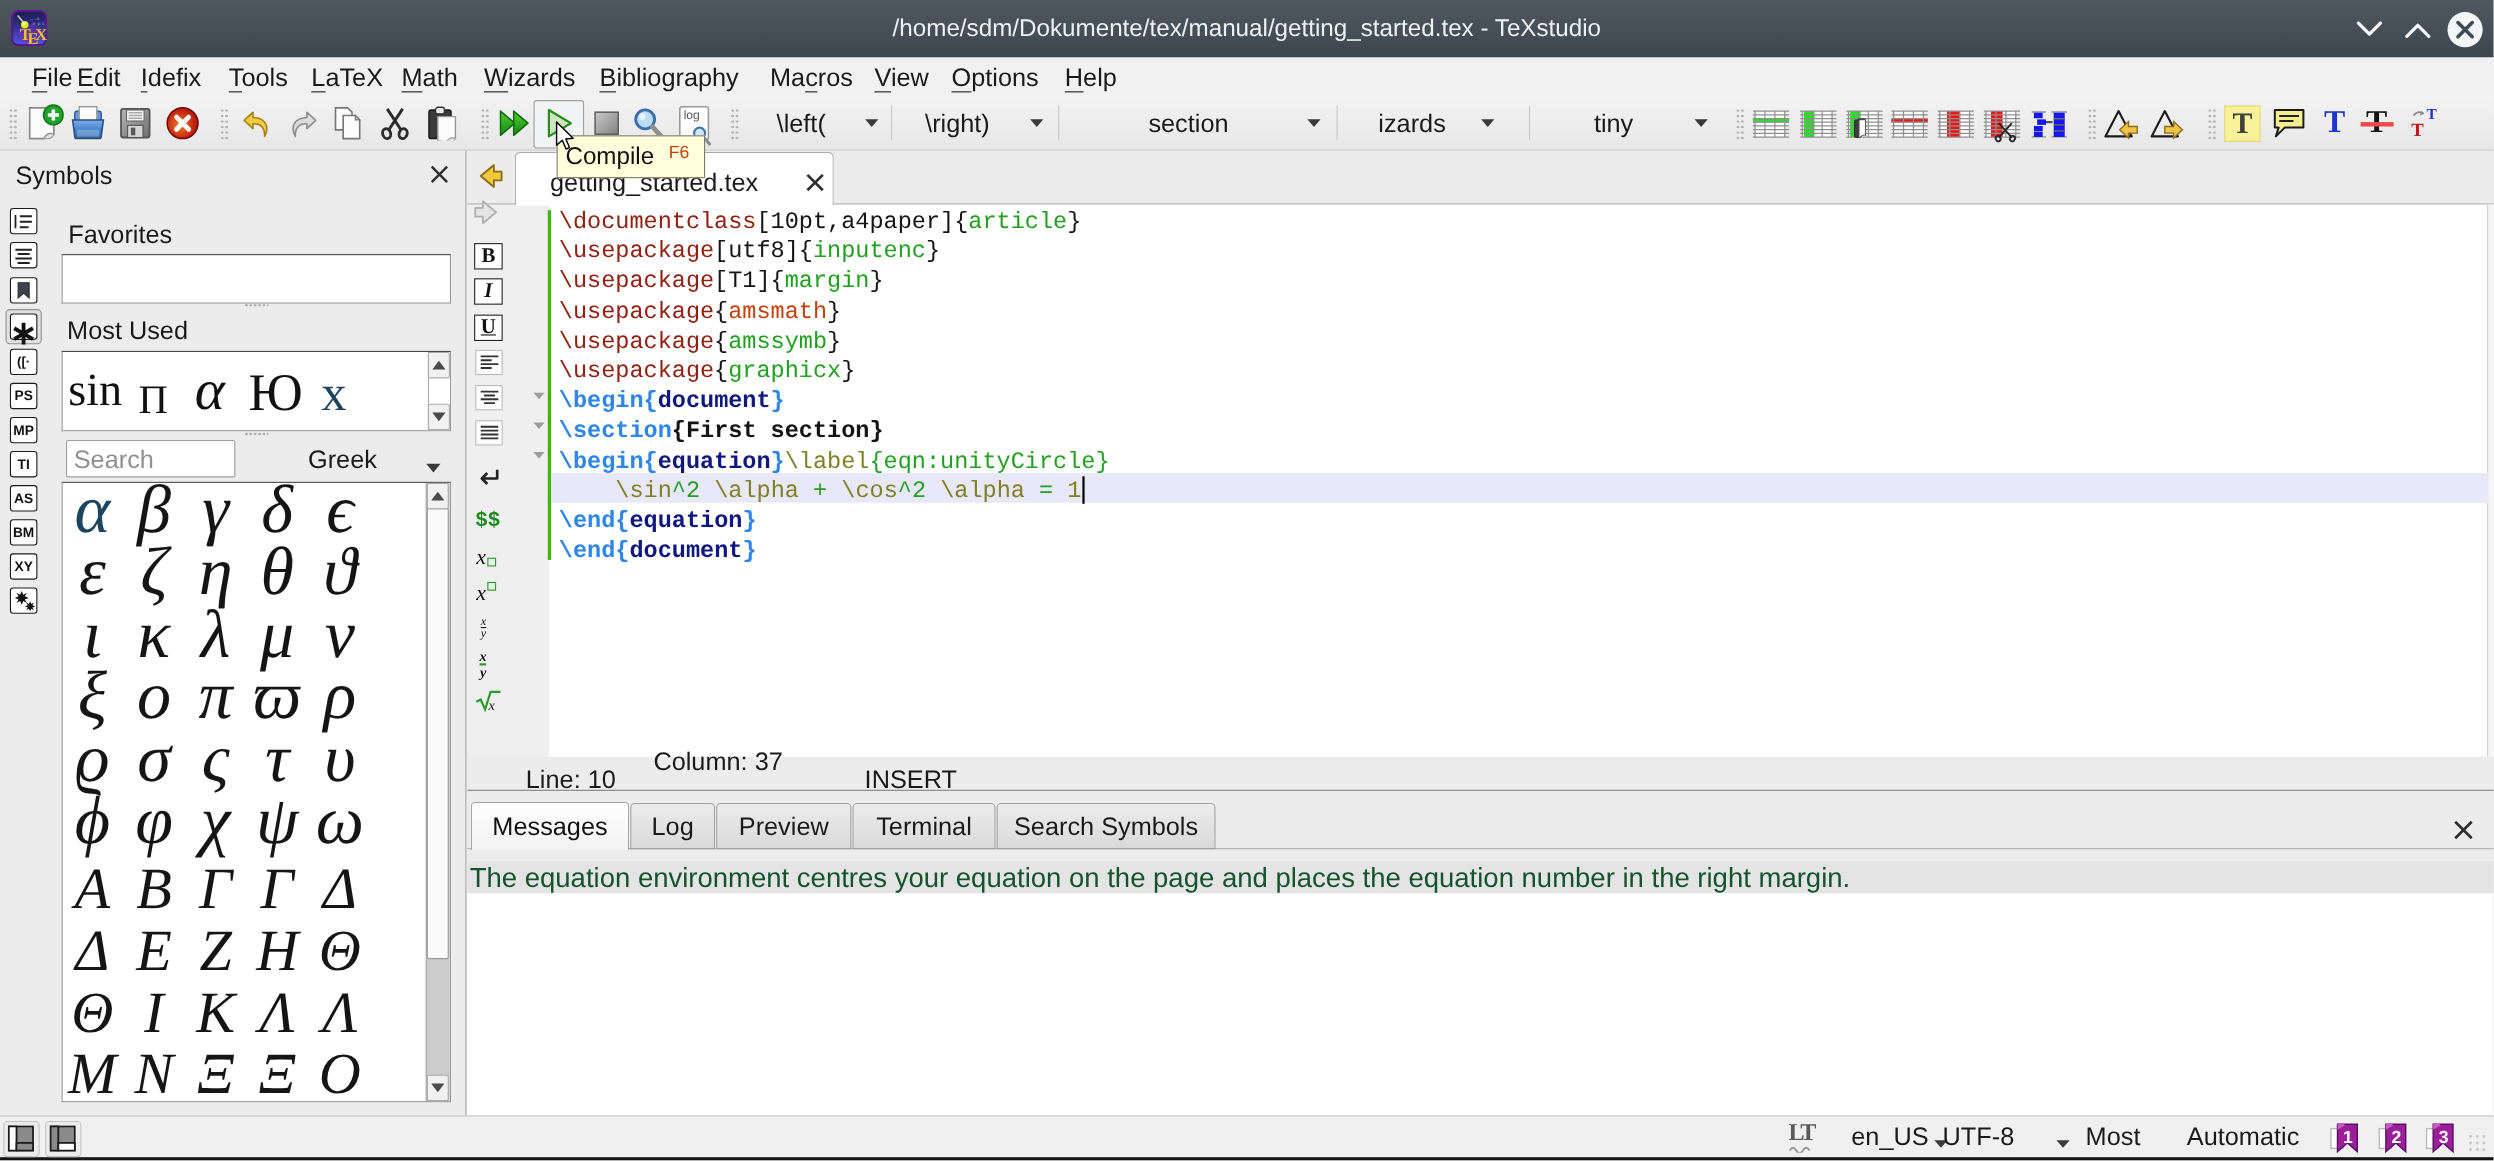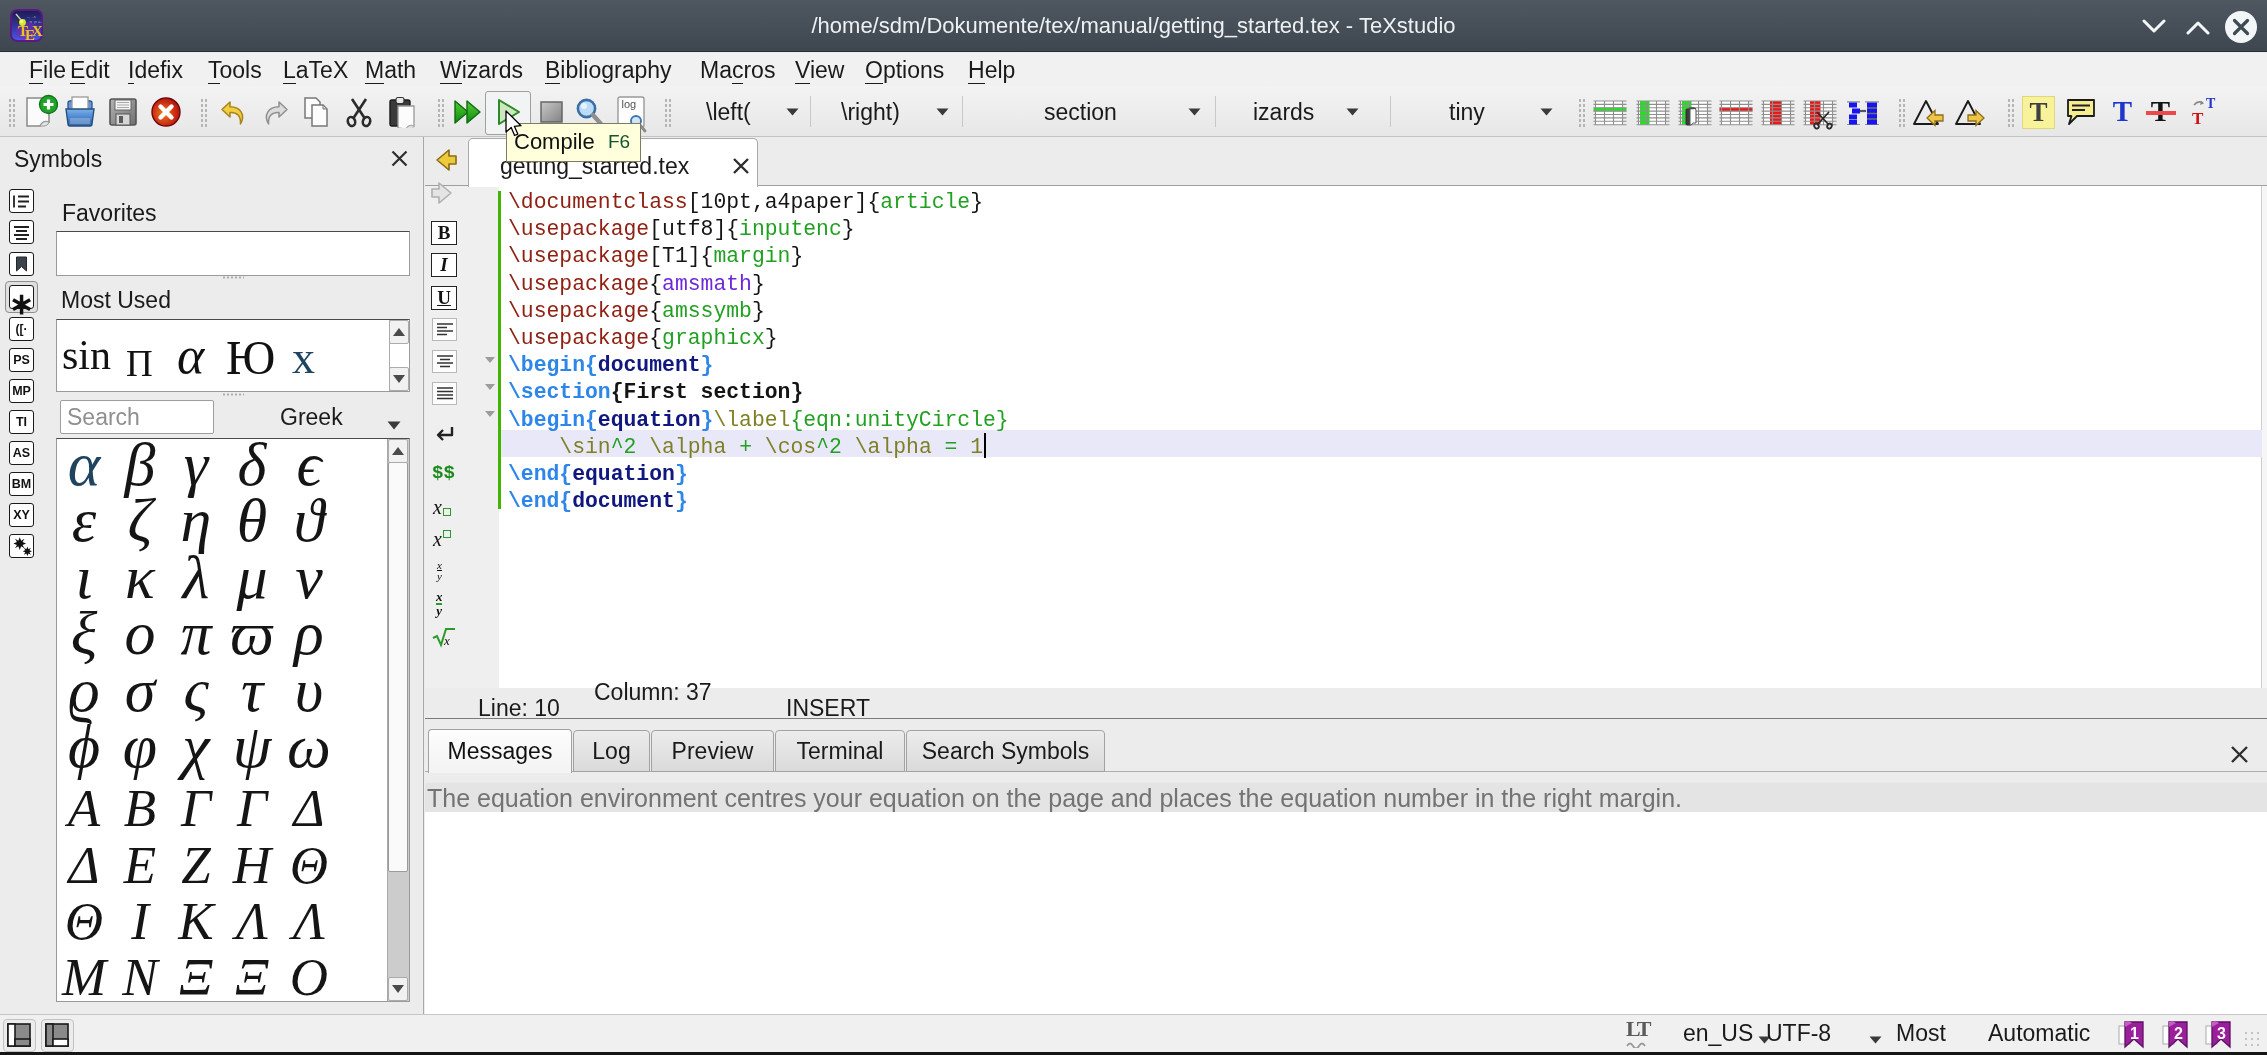--- a/index.html
+++ b/index.html
@@ -519,21 +519,21 @@
     <path d="M1 1 L11 1 L6 7 Z" fill="#9c9c9c"></path>
   </svg>
 <svg class="a" style="left:484px;top:410px" width="12" height="8" viewBox="0 0 12 8">
     <path d="M1 1 L11 1 L6 7 Z" fill="#9c9c9c"></path>
   </svg>
 <div class="a" style="left:498px;top:191px;width:3px;height:318px;background:#43b500"></div>
 <div class="a" style="left:501px;top:430px;width:1761px;height:27px;background:#e8e8f8"></div>
 <div class="a mono" style="left:508px;top:189px"><span style="color:#8f2012;font-weight:normal">\documentclass</span><span style="color:#141414;font-weight:normal">[10pt,a4paper]</span><span style="color:#141414;font-weight:normal">{</span><span style="color:#22a022;font-weight:normal">article</span><span style="color:#141414;font-weight:normal">}</span></div>
 <div class="a mono" style="left:508px;top:216px"><span style="color:#8f2012;font-weight:normal">\usepackage</span><span style="color:#141414;font-weight:normal">[utf8]</span><span style="color:#141414;font-weight:normal">{</span><span style="color:#22a022;font-weight:normal">inputenc</span><span style="color:#141414;font-weight:normal">}</span></div>
 <div class="a mono" style="left:508px;top:243px"><span style="color:#8f2012;font-weight:normal">\usepackage</span><span style="color:#141414;font-weight:normal">[T1]</span><span style="color:#141414;font-weight:normal">{</span><span style="color:#22a022;font-weight:normal">margin</span><span style="color:#141414;font-weight:normal">}</span></div>
-<div class="a mono" style="left:508px;top:271px"><span style="color:#8f2012;font-weight:normal">\usepackage</span><span style="color:#141414;font-weight:normal">{</span><span style="color:#6d28d9;font-weight:normal">amsmath</span><span style="color:#141414;font-weight:normal">}</span></div>
+<div class="a mono" style="left:508px;top:271px"><span style="color:#8f2012;font-weight:normal">\usepackage</span><span style="color:#141414;font-weight:normal">{</span><span style="color:#c2410c;font-weight:normal">amsmath</span><span style="color:#141414;font-weight:normal">}</span></div>
 <div class="a mono" style="left:508px;top:298px"><span style="color:#8f2012;font-weight:normal">\usepackage</span><span style="color:#141414;font-weight:normal">{</span><span style="color:#22a022;font-weight:normal">amssymb</span><span style="color:#141414;font-weight:normal">}</span></div>
 <div class="a mono" style="left:508px;top:325px"><span style="color:#8f2012;font-weight:normal">\usepackage</span><span style="color:#141414;font-weight:normal">{</span><span style="color:#22a022;font-weight:normal">graphicx</span><span style="color:#141414;font-weight:normal">}</span></div>
 <div class="a mono" style="left:508px;top:352px"><span style="color:#2e86e8;font-weight:bold">\begin{</span><span style="color:#10187f;font-weight:bold">document</span><span style="color:#2e86e8;font-weight:bold">}</span></div>
 <div class="a mono" style="left:508px;top:379px"><span style="color:#2e86e8;font-weight:bold">\section</span><span style="color:#141414;font-weight:bold">{</span><span style="color:#141414;font-weight:bold">First section</span><span style="color:#141414;font-weight:bold">}</span></div>
 <div class="a mono" style="left:508px;top:407px"><span style="color:#2e86e8;font-weight:bold">\begin{</span><span style="color:#10187f;font-weight:bold">equation</span><span style="color:#2e86e8;font-weight:bold">}</span><span style="color:#7f7f24;font-weight:normal">\label</span><span style="color:#22a022;font-weight:normal">{</span><span style="color:#22a022;font-weight:normal">eqn:unityCircle</span><span style="color:#22a022;font-weight:normal">}</span></div>
 <div class="a mono" style="left:508px;top:434px"><span style="color:#141414;font-weight:normal">    </span><span style="color:#7f7f24;font-weight:normal">\sin</span><span style="color:#22a022;font-weight:normal">^2</span><span style="color:#141414;font-weight:normal"> </span><span style="color:#7f7f24;font-weight:normal">\alpha</span><span style="color:#141414;font-weight:normal"> </span><span style="color:#22a022;font-weight:normal">+</span><span style="color:#141414;font-weight:normal"> </span><span style="color:#7f7f24;font-weight:normal">\cos</span><span style="color:#22a022;font-weight:normal">^2</span><span style="color:#141414;font-weight:normal"> </span><span style="color:#7f7f24;font-weight:normal">\alpha</span><span style="color:#141414;font-weight:normal"> </span><span style="color:#22a022;font-weight:normal">=</span><span style="color:#141414;font-weight:normal"> </span><span style="color:#7f7f24;font-weight:normal">1</span></div>
 <div class="a mono" style="left:508px;top:461px"><span style="color:#2e86e8;font-weight:bold">\end{</span><span style="color:#10187f;font-weight:bold">equation</span><span style="color:#2e86e8;font-weight:bold">}</span></div>
 <div class="a mono" style="left:508px;top:488px"><span style="color:#2e86e8;font-weight:bold">\end{</span><span style="color:#10187f;font-weight:bold">document</span><span style="color:#2e86e8;font-weight:bold">}</span></div>
 <div class="a" style="left:984px;top:433px;width:2px;height:25px;background:#000"></div>
 <div class="a" style="left:425px;top:688px;width:1842px;height:31px;background:#ececec;border-bottom:1px solid #7a7a7a"></div>
@@ -545,21 +545,21 @@
 <div class="a" style="left:573px;top:730px;width:77px;height:42px;background:linear-gradient(#ececec,#dadada);border:1px solid #a2a2a2;border-radius:4px 4px 0 0;text-align:center;font-size:23px;color:#1a1a1a;line-height:40px">Log</div>
 <div class="a" style="left:651px;top:730px;width:123px;height:42px;background:linear-gradient(#ececec,#dadada);border:1px solid #a2a2a2;border-radius:4px 4px 0 0;text-align:center;font-size:23px;color:#1a1a1a;line-height:40px">Preview</div>
 <div class="a" style="left:775px;top:730px;width:130px;height:42px;background:linear-gradient(#ececec,#dadada);border:1px solid #a2a2a2;border-radius:4px 4px 0 0;text-align:center;font-size:23px;color:#1a1a1a;line-height:40px">Terminal</div>
 <div class="a" style="left:906px;top:730px;width:199px;height:42px;background:linear-gradient(#ececec,#dadada);border:1px solid #a2a2a2;border-radius:4px 4px 0 0;text-align:center;font-size:23px;color:#1a1a1a;line-height:40px">Search Symbols</div>
 <div class="a" style="left:428px;top:729px;width:144px;height:44px;background:linear-gradient(#fdfdfd,#f3f3f3);border:1px solid #a2a2a2;border-bottom:none;border-radius:4px 4px 0 0;text-align:center;font-size:23px;color:#111;line-height:42px">Messages</div>
 <svg class="a" style="left:2230px;top:745px" width="19" height="19" viewBox="0 0 19 19">
     <path d="M2 2 L17 17 M17 2 L2 17" stroke="#2e2e2e" stroke-width="2.4"></path>
   </svg>
 <div class="a" style="left:425px;top:812px;width:1842px;height:202px;background:#fff"></div>
 <div class="a" style="left:425px;top:783px;width:1842px;height:29px;background:#e4e4e4"></div>
-<div class="a" style="left:427px;top:784px;font-size:25px;color:#737373;white-space:pre">The equation environment centres your equation on the page and places the equation number in the right margin.</div>
+<div class="a" style="left:427px;top:784px;font-size:25px;color:#14532d;white-space:pre">The equation environment centres your equation on the page and places the equation number in the right margin.</div>
 <div class="a" style="left:0;top:1014px;width:2267px;height:41px;background:#f0f0f0;border-top:1px solid #c6c6c6"></div>
 <div class="a" style="left:0;top:1052px;width:2267px;height:3px;background:#151515"></div>
 <div class="a" style="left:3px;top:1019px;width:33px;height:33px;background:#ececec;border:1px solid #c2c2c2;border-radius:4px"></div>
 <svg class="a" style="left:7px;top:1023px" width="24" height="24" viewBox="0 0 24 24">
     <rect x="1" y="1" width="22" height="22" fill="#8a8a8a" stroke="#1a1a1a" stroke-width="1.6"></rect>
 <rect x="1" y="1" width="7" height="22" fill="#fff" stroke="#1a1a1a" stroke-width="1.6"></rect>
 <rect x="8" y="16" width="15" height="7" fill="#8a8a8a" stroke="#1a1a1a" stroke-width="1.6"></rect>
   </svg>
 <div class="a" style="left:41px;top:1019px;width:33px;height:33px;background:#ececec;border:1px solid #c2c2c2;border-radius:4px"></div>
 <svg class="a" style="left:45px;top:1023px" width="24" height="24" viewBox="0 0 24 24">
@@ -595,15 +595,15 @@
   </svg>
 <svg class="a" style="left:2204px;top:1020px" width="28" height="30" viewBox="0 0 28 30">
 <rect x="2" y="6" width="11" height="18" fill="#fdfdfd" stroke="#b8b8b8" stroke-width="1.2"></rect>
 <path d="M8 2 h18 v25 l-9 -8 -9 8 z" fill="#9b1f9b" stroke="#5c0e66" stroke-width="1.3"></path>
 <path d="M8 2 q4 -2 7 1 l-7 4 z" fill="#c35ec3"></path>
 <text x="17.5" y="19" text-anchor="middle" font-size="16" font-weight="bold" fill="#fff" font-family="Liberation Sans,sans-serif">3</text>
   </svg>
 <div class="a" style="left:2243px;top:1030px;width:18px;height:18px;background-image:radial-gradient(circle,#c2c2c2 1.1px,transparent 1.3px);background-size:6px 6px"></div>
 <div class="a" style="left:506px;top:123px;width:135px;height:39px;background:#ffffdc;border:1px solid #7c7c64"></div>
 <div class="a" style="left:514px;top:129px;font-size:22px;color:#111">Compile</div>
-<div class="a" style="left:608px;top:131px;font-size:19px;color:#14532d">F6</div>
+<div class="a" style="left:608px;top:131px;font-size:16px;color:#c2410c">F6</div>
 <svg class="a" style="left:504px;top:110px" width="26" height="30" viewBox="0 0 26 30">
     <path d="M2 1 L2 22 L7.2 17.5 L10.6 25.5 L13.8 24.1 L10.4 16.3 L17 15.7 Z" fill="#fff" stroke="#000" stroke-width="1.3" stroke-linejoin="round"></path>
   </svg>
 </body></html>

